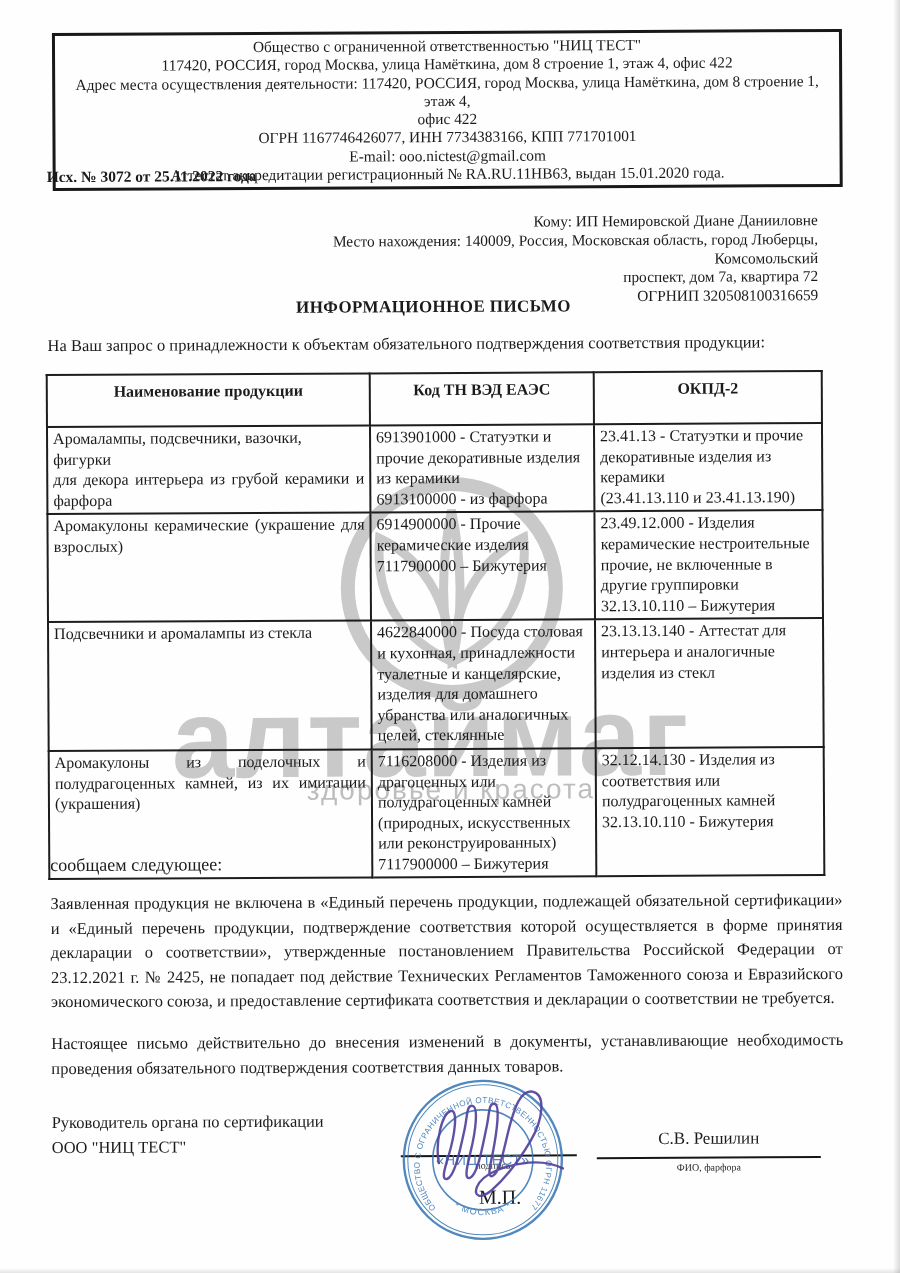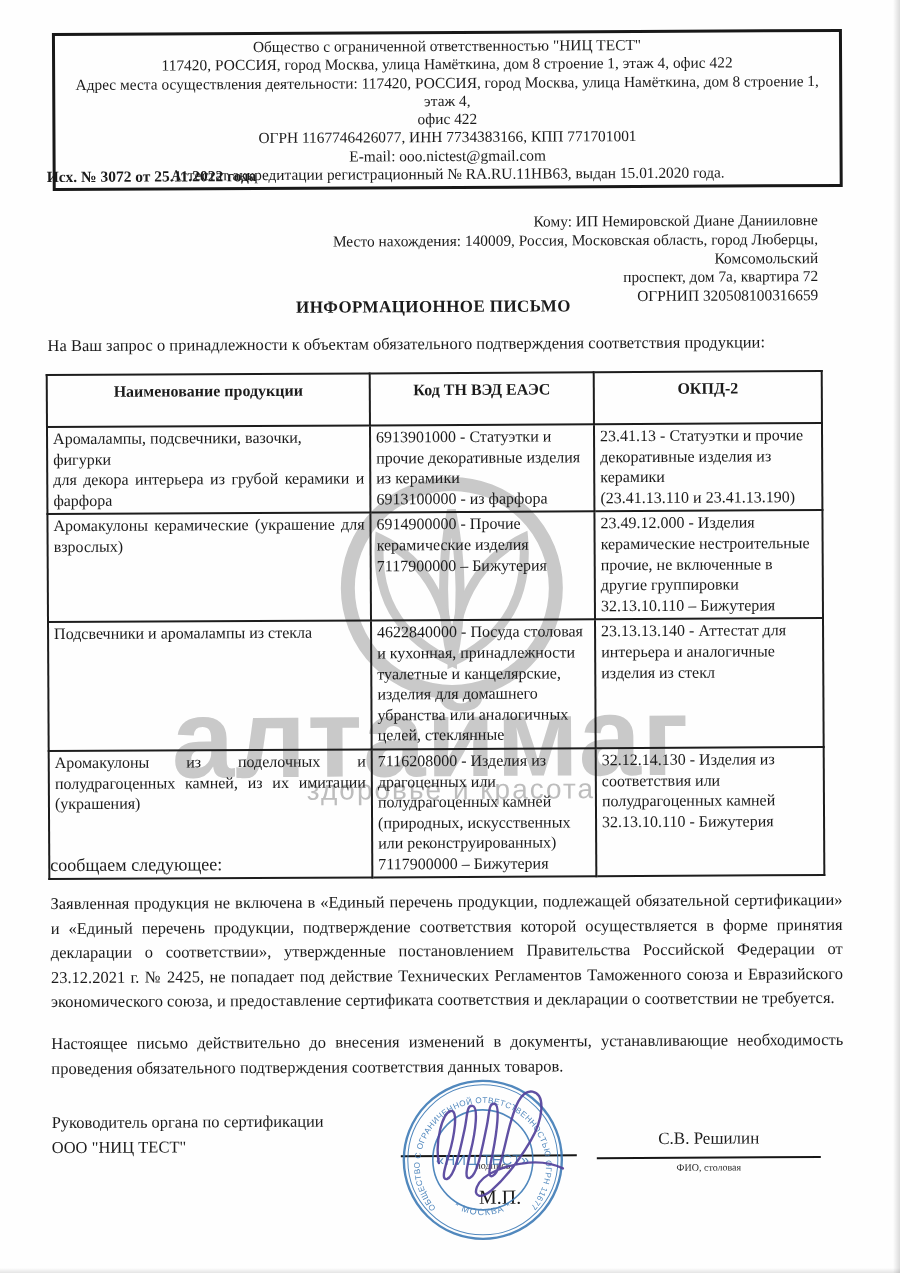--- a/index.html
+++ b/index.html
@@ -152,21 +152,21 @@
 
       <div class="role">Руководитель органа по сертификации
 ООО "НИЦ ТЕСТ"</div>
 
       <div class="sig-line sig-line-left"></div>
       <div class="caption cap-sign">подпись</div>
       <div class="mp">М.П.</div>
 
       <div class="sig-name">С.В. Решилин</div>
       <div class="sig-line sig-line-right"></div>
-      <div class="caption cap-fio">ФИО, столовая</div>
+      <div class="caption cap-fio">ФИО, фарфора</div>
     </div>
 
     <div class="layer-stamp">
       <svg class="stamp-svg" width="166" height="166" viewBox="0 0 166 166">
         <g fill="none" stroke="var(--stamp-blue,#3a78b5)">
           <circle cx="83" cy="83" r="79" stroke-width="2.4"></circle>
           <circle cx="83" cy="83" r="75" stroke-width="1"></circle>
           <circle cx="83" cy="83" r="50" stroke-width="1.6"></circle>
         </g>
         <defs>

